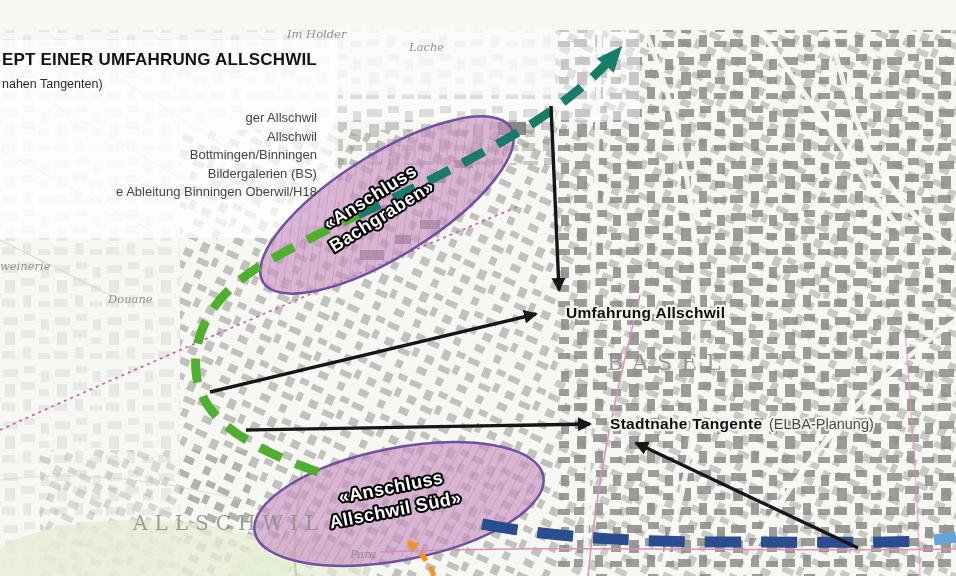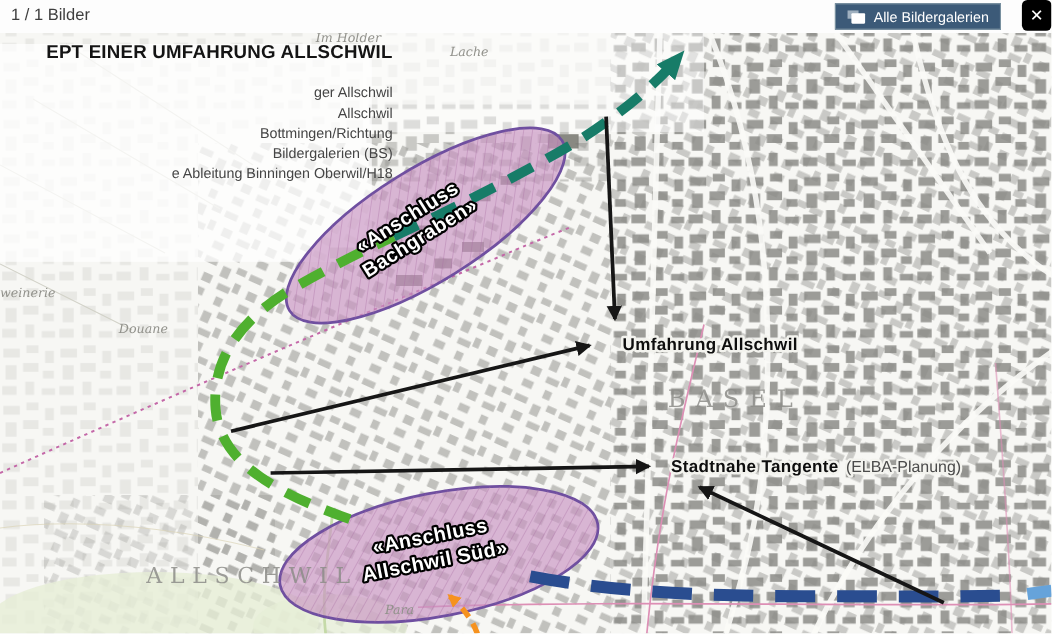--- a/index.html
+++ b/index.html
@@ -8,21 +8,21 @@
   
   .topbar{position:absolute;left:0;top:0;width:956px;height:30px;background:#fdfdfd;z-index:10;}
   .counter{position:absolute;left:10px;top:5px;font-size:15px;color:#3e3e3e;}
   .gallery-btn{position:absolute;right:46px;top:3px;height:24px;display:flex;align-items:center;gap:7px;
         background:#3c5a78;border:1px solid #78909f;color:#fff;font-size:13px;padding:0 10px;
         font-family:"Liberation Sans",sans-serif;cursor:pointer;}
   .close-btn{position:absolute;right:0;top:0;width:27px;height:28px;background:#000;border:none;
         border-radius:5px;color:#fff;font-size:15px;font-weight:bold;cursor:pointer;line-height:26px;
         text-align:center;padding:0;font-family:"DejaVu Sans",sans-serif;}
   
-  .titleblock{position:absolute;left:2px;top:38px;z-index:4;pointer-events:none;margin-left:40px;}
+  .titleblock{position:absolute;left:2px;top:50px;z-index:4;pointer-events:none;}
   .map-title{margin:0;font-size:17px;font-weight:700;color:#141414;letter-spacing:.2px;line-height:20px;}
   .map-subtitle{margin:6px 0 0 0;font-size:12.5px;color:#2b2b2b;line-height:16px;}
   .legend{list-style:none;margin:17px 0 0 0;padding:0;text-align:right;}
   .legend li{font-size:13px;color:#454545;line-height:18.6px;white-space:nowrap;}
   .legend li.gap{margin-top:10px;}
   
   .callout{font-family:"Liberation Sans",sans-serif;font-size:15.5px;font-weight:700;fill:#0e0e0e;
         paint-order:stroke;stroke:#f3f3ee;stroke-width:4.5px;stroke-linejoin:round;letter-spacing:.3px;}
   .callout-light{font-family:"Liberation Sans",sans-serif;font-size:14.5px;font-weight:400;fill:#4a4a4a;
         paint-order:stroke;stroke:#f3f3ee;stroke-width:4px;stroke-linejoin:round;}
@@ -172,34 +172,24 @@
       <text x="0" y="13" class="zone-label">Allschwil Süd»</text>
     </g>
 
     <text x="566" y="318" class="callout">Umfahrung Allschwil</text>
     <text x="610" y="429" class="callout" font-size="14.5">Stadtnahe Tangente</text>
     <text x="769" y="429" class="callout-light">(ELBA-Planung)</text>
   </svg>
 
   <div class="titleblock">
     <h1 class="map-title">EPT EINER UMFAHRUNG ALLSCHWIL</h1>
+    <div class="map-subtitle">nahen Tangenten)</div>
     <ul class="legend">
       <li>ger Allschwil</li>
       <li>Allschwil</li>
-      <li>Bottmingen/Richtung</li>
+      <li>Bottmingen/Binningen</li>
       <li>Bildergalerien (BS)</li>
       <li>e Ableitung Binningen Oberwil/H18</li>
     </ul>
   </div>
 
-  <div class="topbar">
-    <span class="counter">1 / 1 Bilder</span>
-    <button class="gallery-btn">
-      <svg width="17" height="13" viewBox="0 0 17 13">
-        <rect x="0.5" y="0.5" width="10" height="7.5" fill="#9fb0bf"></rect>
-        <rect x="4" y="3" width="12.5" height="9.5" rx="1" fill="#ffffff"></rect>
-      </svg>
-      <span>Alle Bildergalerien</span>
-    </button>
-    <button class="close-btn"><span>✕</span></button>
-  </div>
 
 </div>
 
 </body></html>

